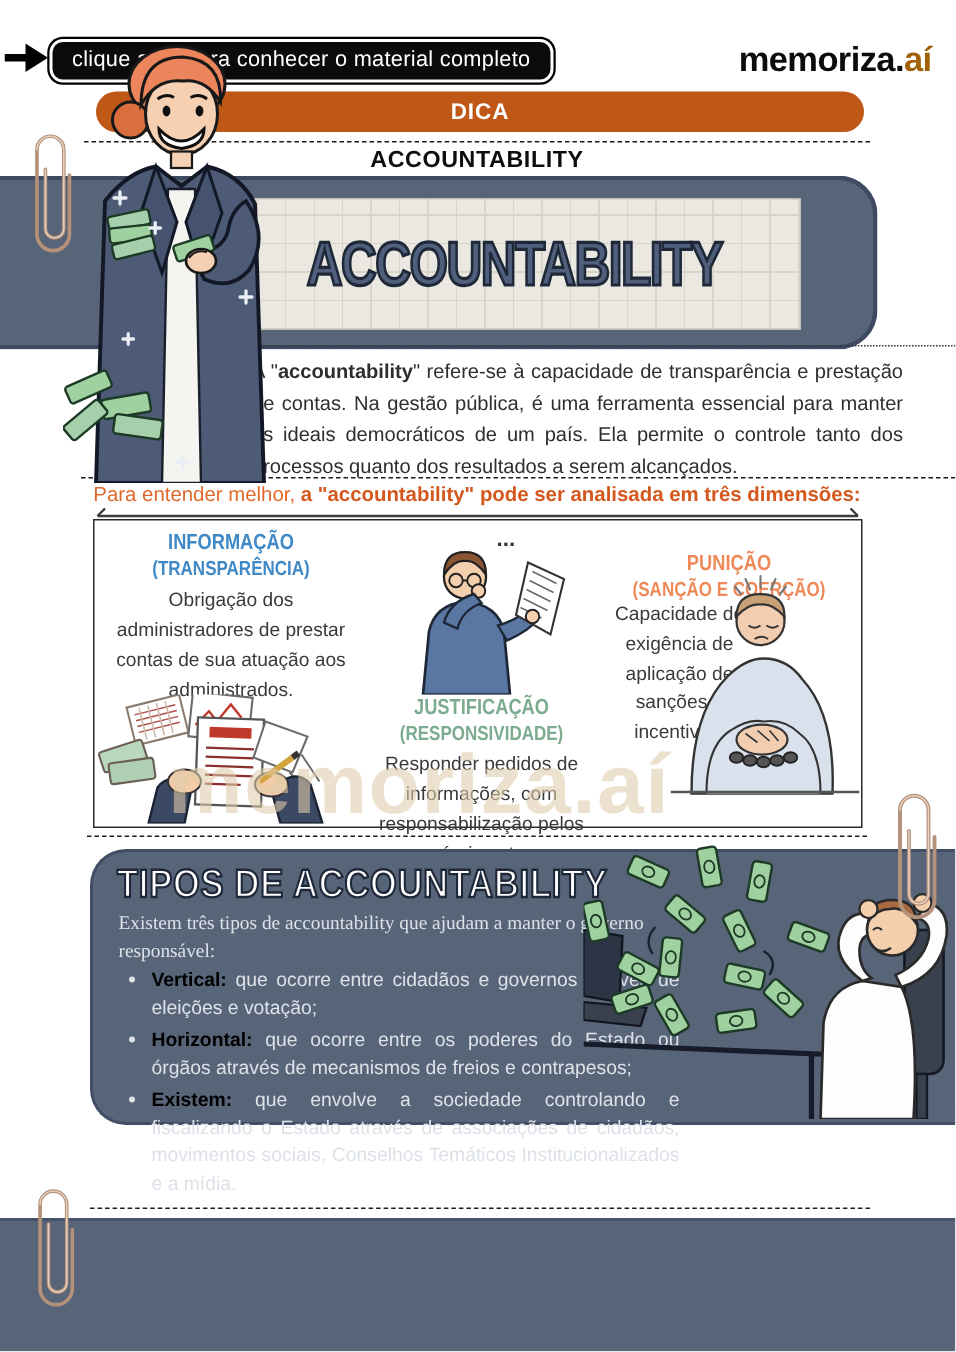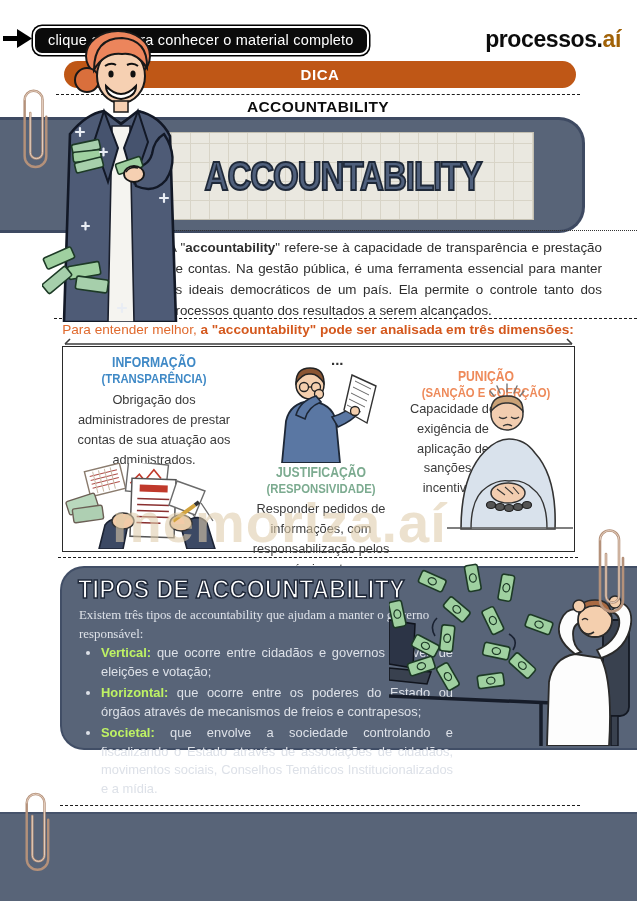--- a/index.html
+++ b/index.html
@@ -51,41 +51,41 @@
 
   
   #tipos-panel{left:60px;top:566px;width:577px;height:184px;background:#586478;
     border:2.5px solid #414e66;border-right:none;border-radius:24px 0 0 24px;box-sizing:border-box;}
   #tipos-title{left:16px;top:6px;font-size:23px;font-weight:800;color:#fff;letter-spacing:.5px;
     -webkit-text-stroke:1.4px #1f2839;transform:scaleY(1.15);transform-origin:left top;}
   #tipos-intro{left:17px;top:38px;width:352px;font-size:12.9px;line-height:1.45;color:#dde1e8;font-family:Liberation Serif, serif;}
   #tipos-list{left:17px;top:76px;width:352px;margin:0;padding:0 0 0 22px;color:#dde1e8;
     font-size:12.9px;line-height:1.44;text-align:justify;}
   #tipos-list li{margin:0 0 3px 0;}
-  #tipos-list b{color:#bef264;}
+  #tipos-list b{color:#000000;}
 
   #bottom-band{left:0;top:812px;width:637px;height:89px;background:#586478;border-top:2px solid #46536b;box-sizing:border-box;}
 
   .clip{z-index:8;}
   svg{display:block;}
 </style>
 </head>
 <body>
 
 <div id="page">
 
   <svg class="abs" style="left:3px;top:29px" width="30" height="19" viewBox="0 0 30 19">
     <rect x="0" y="7" width="15" height="5" fill="#000"></rect>
     <polygon points="14,0 14,19 29,9.5" fill="#000"></polygon>
   </svg>
 
   <div class="abs" id="top-pill">clique aqui para conhecer o material completo</div>
 
   <div class="abs" id="logo">
-    <span>processos.</span><span class="accent">aí</span>
+    <span>memoriza.</span><span class="accent">aí</span>
   </div>
 
   <div class="abs" id="dica">DICA</div>
   <div class="abs dotted-rule" style="left:56px;top:94px;width:524px"></div>
   <div class="abs" id="subtitle">ACCOUNTABILITY</div>
 
   <div class="abs" id="banner-band"></div>
   <div class="abs" id="banner-paper">
     <span id="banner-title">ACCOUNTABILITY</span>
   </div>
@@ -247,21 +247,21 @@
   <div class="abs" id="watermark">memoriza.aí</div>
 
   <div class="abs dotted-rule" style="left:58px;top:557px;width:520px"></div>
 
   <div class="abs" id="tipos-panel">
     <div class="abs" id="tipos-title">TIPOS DE ACCOUNTABILITY</div>
     <div class="abs" id="tipos-intro">Existem três tipos de accountability que ajudam a manter o governo responsável:</div>
     <ul class="abs" id="tipos-list">
       <li><b>Vertical:</b><span> que ocorre entre cidadãos e governos através de eleições e votação;</span></li>
       <li><b>Horizontal:</b><span> que ocorre entre os poderes do Estado ou órgãos através de mecanismos de freios e contrapesos;</span></li>
-      <li><b>Societal:</b><span> que envolve a sociedade controlando e fiscalizando o Estado através de associações de cidadãos, movimentos sociais, Conselhos Temáticos Institucionalizados e a mídia.</span></li>
+      <li><b>Existem:</b><span> que envolve a sociedade controlando e fiscalizando o Estado através de associações de cidadãos, movimentos sociais, Conselhos Temáticos Institucionalizados e a mídia.</span></li>
     </ul>
 
     <svg class="abs" style="right:0;bottom:2px" width="248" height="184" viewBox="0 0 248 184">
       <defs>
         <g id="bill">
           <rect x="0" y="0" width="26" height="13" rx="2.5" fill="#9fd0a0" stroke="#1d3a26" stroke-width="1.6"></rect>
           <ellipse cx="13" cy="6.5" rx="4.2" ry="3.4" fill="none" stroke="#1d3a26" stroke-width="1.2"></ellipse>
         </g>
       </defs>
 

